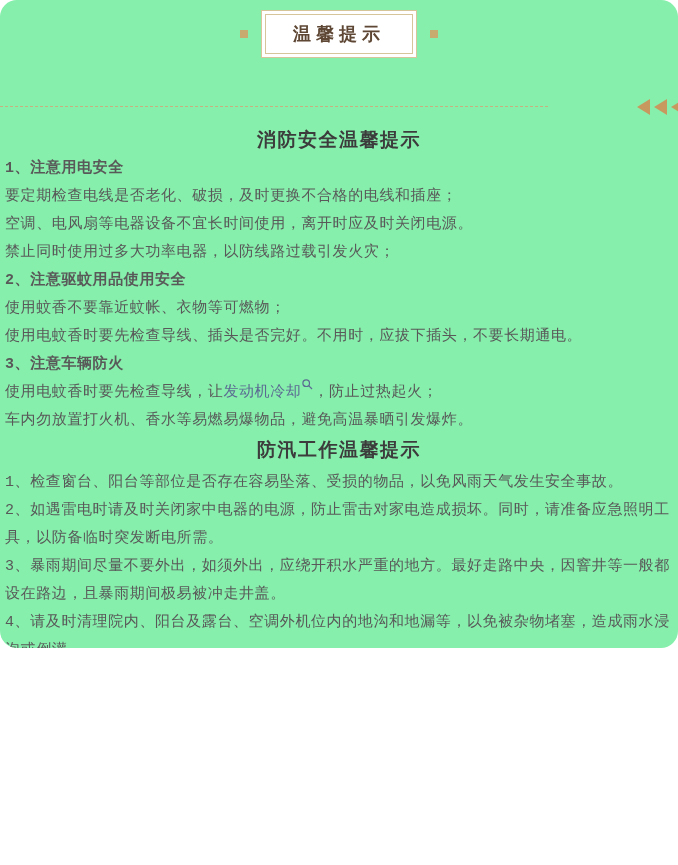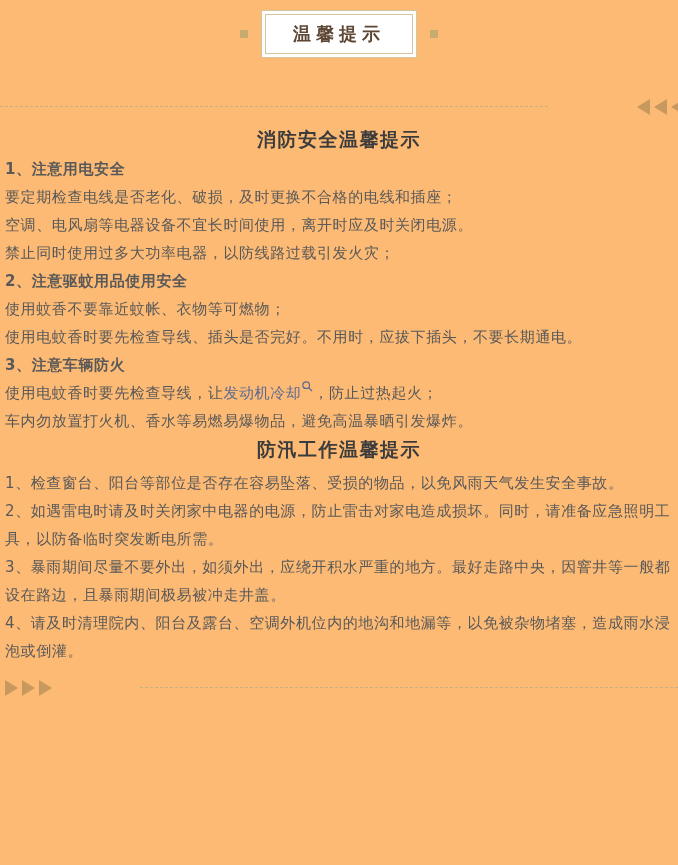--- a/index.html
+++ b/index.html
@@ -1,19 +1,19 @@
 <!DOCTYPE html>
 <html><head>
 <meta charset="utf-8">
 <style>
   html,body{margin:0;padding:0;background:#ffffff;}
   .page{
-    width:678px;height:865px;background:#fdba74;overflow:hidden;
+    width:678px;height:648px;background:#86efac;overflow:hidden;
     font-family:"DejaVu Sans","Liberation Sans",sans-serif;
-    position:relative;box-sizing:border-box;
+    position:relative;box-sizing:border-box;border-radius:17px;
   }
   
   .title-row{display:flex;align-items:center;justify-content:center;margin-top:10px;gap:13px;}
   .sq{width:8px;height:8px;background:#c8ab6e;flex:none;}
   .box-outer{border:1px solid #d6c59b;padding:3px;background:#fff;}
   .box-inner{border:1px solid #d6c59b;padding:7px 27px;}
   .title-text{font-size:18px;font-weight:bold;color:#5e4734;letter-spacing:5px;white-space:nowrap;}
   
   .divider{display:flex;align-items:center;height:17px;}
   .divider.top{margin-top:40px;}
@@ -31,21 +31,21 @@
   .tri-right{border-top:8px solid transparent;border-bottom:8px solid transparent;border-left:13px solid #c8995f;}
   
   .content{padding:0 5px;}
   .sec-heading{
     font-size:19px;font-weight:bold;color:#3c3c3c;text-align:center;
     letter-spacing:1.5px;margin:12px 0 4px;line-height:24px;
   }
   .sec-heading.second{margin:2px 0 8px;}
   .content p{
     margin:0;font-size:15px;color:#595959;line-height:28px;
-    letter-spacing:0.6px;text-align:left;
+    letter-spacing:0.6px;text-align:left;font-family:Liberation Mono, monospace;
   }
   p.sub{font-weight:600;}
   .kw{color:#5b6a92;cursor:pointer;}
   .kw-sup{display:inline-block;transform:translateY(-6px);margin-left:1px;}
 </style>
 </head>
 <body>
 
 <div class="page">
 

